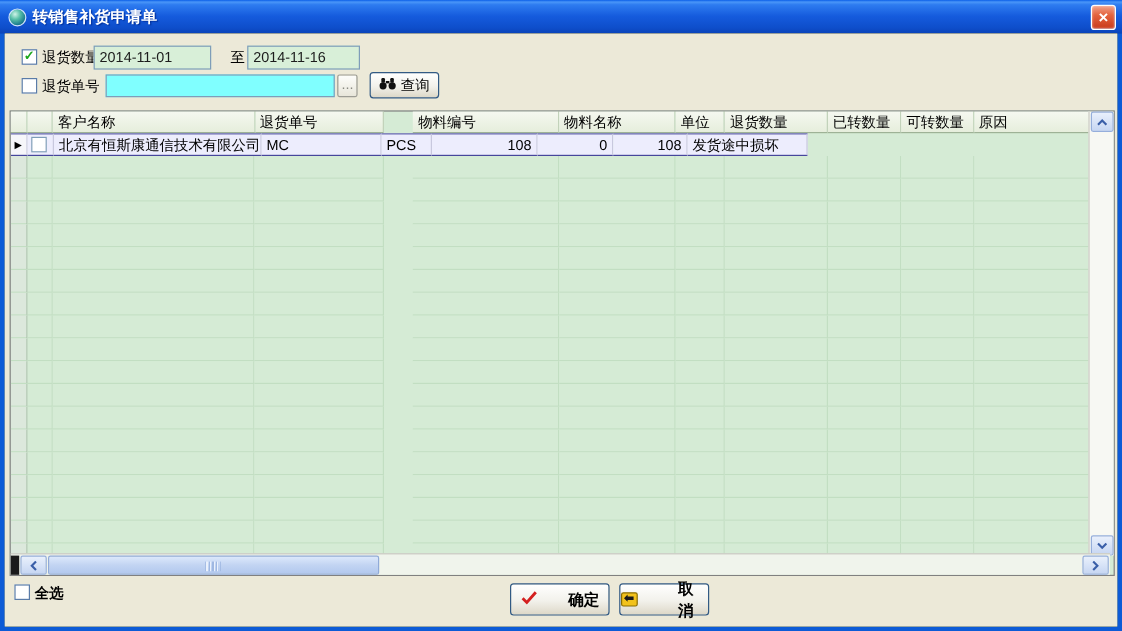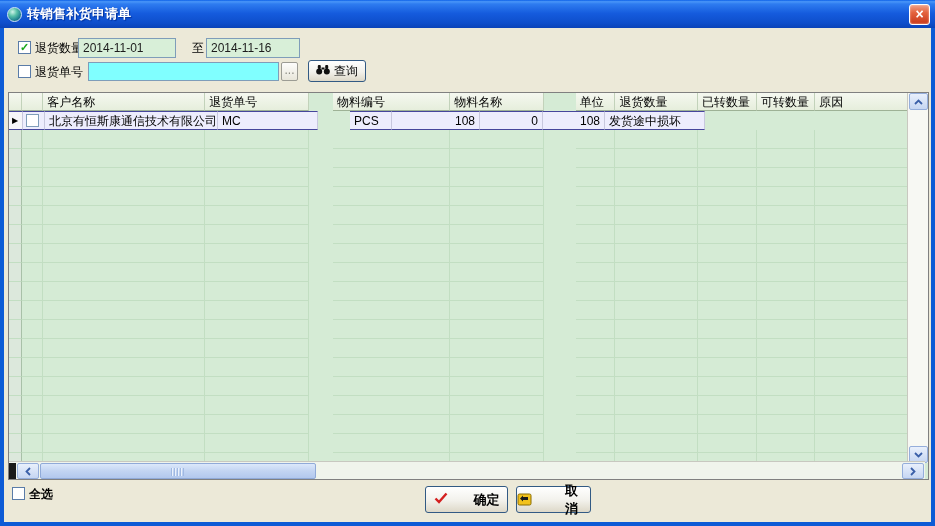--- a/index.html
+++ b/index.html
@@ -54,21 +54,21 @@
   .cell { height: 19px; padding: 3px 4px 0 4px; line-height: 13px; white-space: nowrap;
     overflow: hidden; border-right: 1px solid #C2DEC2; border-bottom: 1px solid #C2DEC2;
     background: #D5EBD5; }
   .row.data .cell { background: #EDEDFD; border-right-color: #C8C8DE;
     border-top: 1px solid #46469C; border-bottom: 1px solid #46469C; }
   .cell.ind { padding: 2px 0 0 3px; border-right: 1px solid #A8C0A8; background: #DCE8DC; }
   .row.data .cell.ind { background: #F6F6FA; color: #000; font-size: 8px; line-height: 14px; }
   .cell.cbcol { padding: 2px 0 0 3px; }
   .cell.num { text-align: right; }
   .c0 { width: 14px; } .c1 { width: 22px; } .c2 { width: 173px; } .c3 { width: 111px; }
-  .c4 { width: 125px; margin-left: 24px; } .c5 { width: 100px; } .c6 { width: 42px; margin-left: 32px; } .c7 { width: 88px; }
+  .c4 { width: 125px; margin-left: 24px; } .c5 { width: 100px; } .c6 { width: 42px; } .c7 { width: 88px; }
   .c8 { width: 63px; } .c9 { width: 62px; } .c10 { width: 100px; }
   .row-cb { width: 13px; height: 13px; background: #fff; border: 1px solid #7F9DB9; }
 
   
   .vscroll { position: absolute; right: 0; top: 0; width: 21px; height: 370px;
     background: #F7F8F3; border-left: 1px solid #C8C8C0; }
   .hscroll { position: absolute; left: 0; bottom: 0; width: 916px; height: 18px;
     background: #F0F4EC; border-top: 1px solid #C8C8C0; }
   .sc-btn { position: absolute; background: linear-gradient(180deg,#E9F0FC,#C6D6F2);
     border: 1px solid #95AEDB; border-radius: 2px;

